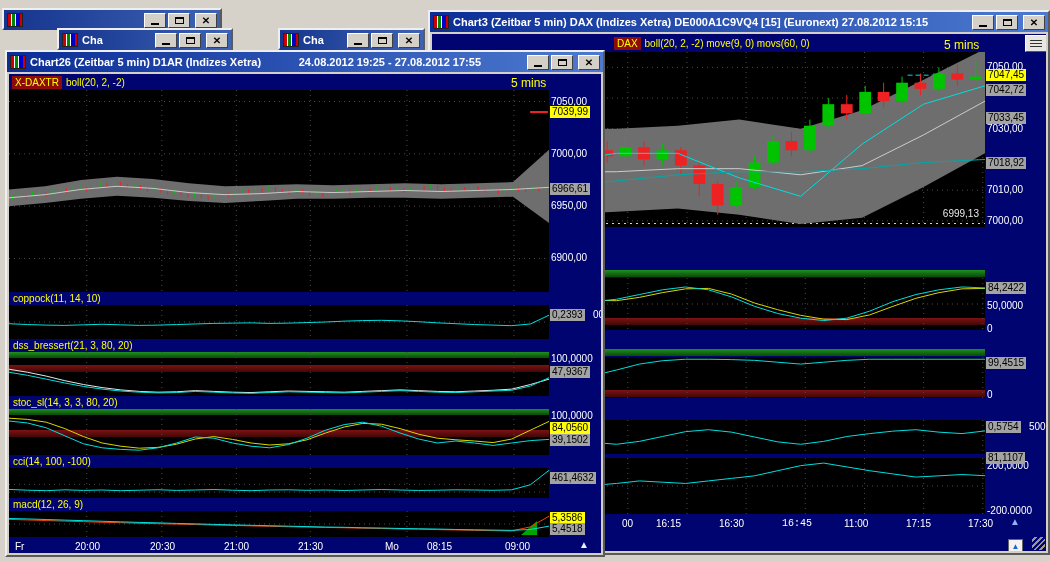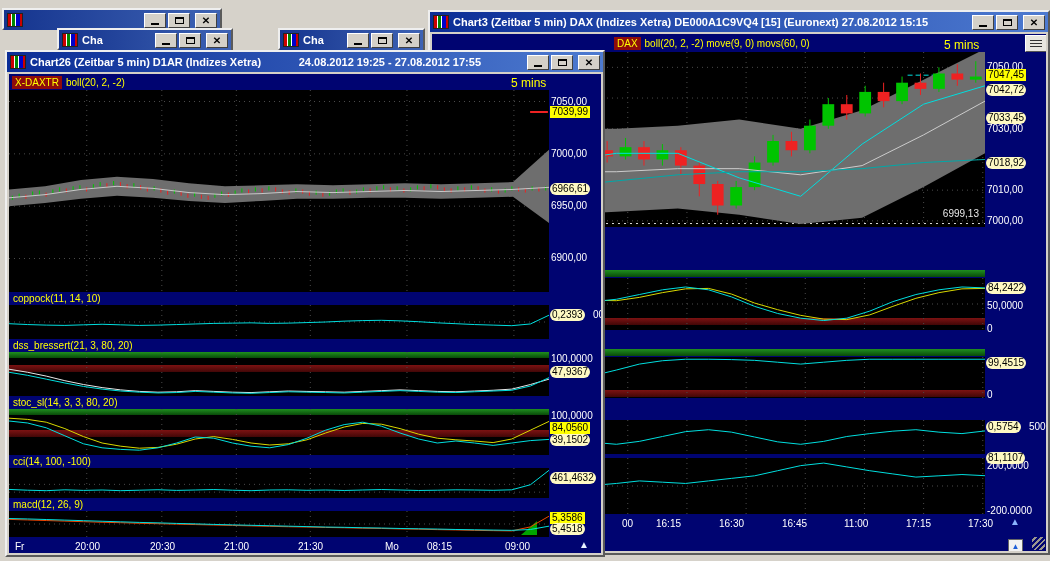--- a/index.html
+++ b/index.html
@@ -27,21 +27,21 @@
   .plot{position:absolute;background:#000;overflow:hidden;}
   .plotsvg{position:absolute;left:0;top:0;width:100%;height:100%;}
   .lblrow{display:flex;align-items:center;font-size:10px;color:#ffff00;}
   .itag{background:#8e0b0b;color:#ffff00;padding:0 3px;font-size:10px;line-height:13px;flex:0 0 auto;}
   .indtxt{margin-left:4px;}
   .mins{position:absolute;color:#ffff00;font-size:12px;top:2px;}
   .axiscol{position:absolute;font-size:10px;color:#fff;}
   .axl{position:absolute;left:2px;color:#fff;font-size:10px;line-height:12px;white-space:nowrap;}
   .tag{position:absolute;left:1px;color:#000;font-size:10px;line-height:12px;padding:0 2px;white-space:nowrap;}
   .tag.y{background:#ffff00;}
-  .tag.c{background:#fef9c3;border-radius:6px;}
+  .tag.c{background:#a3a3a3;}
   .indlbl{position:absolute;left:4px;top:1px;color:#ffff00;font-size:10px;white-space:nowrap;}
   .strip-green{position:absolute;left:0;right:0;height:7px;background:linear-gradient(#1f8f1f,#094a09);}
   .strip-red{position:absolute;left:0;right:0;height:7px;background:linear-gradient(#7c1212,#420707);}
   .timerow{position:absolute;left:0;right:0;background:#000471;color:#fff;font-size:10px;}
   .tlabel{position:absolute;top:4px;white-space:nowrap;}
   .uparrow{position:absolute;top:2px;font-size:10px;color:#e8f2ff;}
   .refprice{position:absolute;color:#e8e8e8;font-size:10px;}
   .macd-tri{position:absolute;right:12px;bottom:2px;width:0;height:0;
             border-left:16px solid transparent;border-bottom:14px solid #00a400;}
   .menu-btn{position:absolute;width:22px;height:17px;background:#e8e6e0;border:1px solid;border-color:#fff #555 #555 #fff;
@@ -321,21 +321,21 @@
 
       <span class="axl" style="top:408px;">200,0000</span>
       <span class="tag c" style="top:400px;">81,1107</span>
       <span class="axl" style="top:453px;">-200,0000</span>
     </div>
 
     <div class="timerow" style="top:480px;height:22px;">
       <span class="tlabel" style="left:190px;">00</span>
       <span class="tlabel" style="left:224px;">16:15</span>
       <span class="tlabel" style="left:287px;">16:30</span>
-      <span class="tlabel" style="left:350px;">16:45</span>
+      <span class="tlabel" style="left:350px;font-family:Liberation Mono, monospace;">16:45</span>
       <span class="tlabel" style="left:412px;">11:00</span>
       <span class="tlabel" style="left:474px;">17:15</span>
       <span class="tlabel" style="left:536px;">17:30</span>
       <span class="uparrow" style="left:578px;color:#8ab4ff;">▲</span>
     </div>
 
     <span class="mini-icon" style="left:576px;top:505px;">
         <span>▲</span>
       </span>
     <div class="grip"></div>

